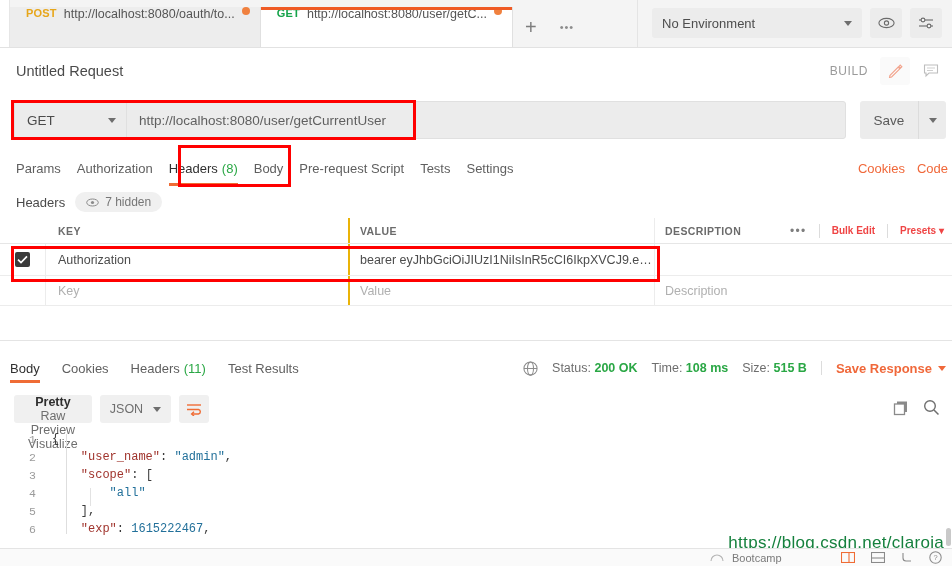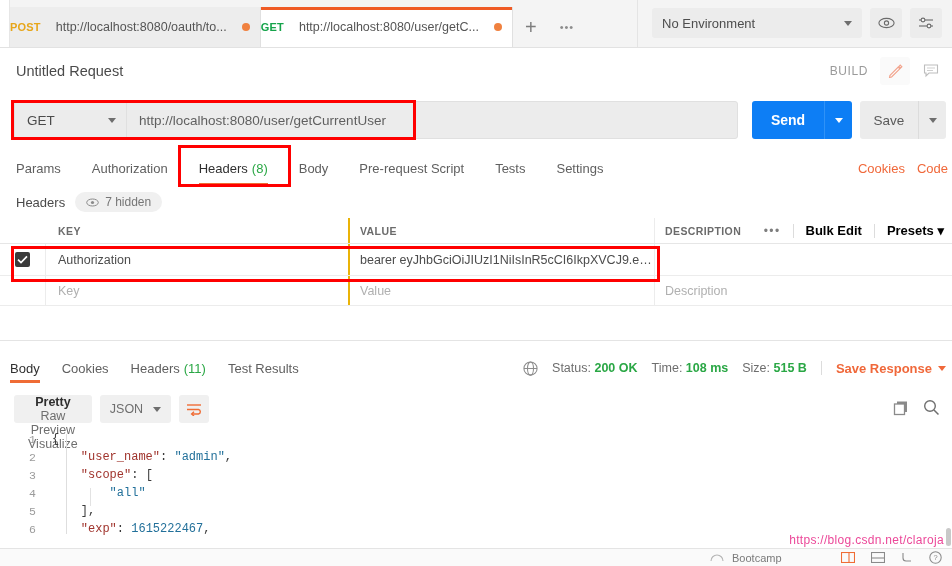--- a/index.html
+++ b/index.html
@@ -14,22 +14,22 @@
   .app { position: relative; width: 952px; height: 566px; background: #fff; }
 
   
   .tabstrip {
     position: absolute; left: 0; top: 0; width: 952px; height: 48px;
     background: #f4f4f4; border-bottom: 1px solid #e2e2e2;
     display: flex; align-items: flex-end;
   }
   .leftrail { width: 10px; height: 48px; background: #fff; border-right: 1px solid #e6e6e6; }
   .rtab {
-    height: 40px; display: flex; align-items: center; gap: 15px;
-    padding: 0 10px 0 0; background: #ededed; border-right: 1px solid #e0e0e0;
+    height: 40px; display: flex; gap: 7px;
+    padding: 0 10px 0 16px; background: #ededed; border-right: 1px solid #e0e0e0;
     cursor: pointer; position: relative;
     font-size: 12.5px; color: #555;
   }
   .rtab.active { background: #fff; }
   .rtab.active::before {
     content: ""; position: absolute; left: 0; right: 0; top: 0; height: 3px; background: #ef5b25;
   }
   .rtab .verb { font-weight: bold; font-size: 11px; letter-spacing: .2px; }
   .verb-post { color: #e7a61a; }
   .verb-get { color: #15a34a; }
@@ -101,21 +101,21 @@
     display: flex; align-items: center; justify-content: center; border-radius: 3px 0 0 3px; cursor: pointer;
   }
   .savecaret {
     width: 28px; height: 38px; background: #ececec; border-left: 1px solid #dcdcdc;
     display: flex; align-items: center; justify-content: center; border-radius: 0 3px 3px 0; cursor: pointer;
   }
 
   
   .reqtabs {
     position: absolute; left: 0; top: 152px; width: 952px; height: 32px;
-    display: flex; align-items: center; padding-left: 16px; gap: 31px;
+    display: flex; align-items: center; padding-left: 16px; gap: 16px;
   }
   .rqtab { font-size: 13px; color: #5f5f5f; cursor: pointer; position: relative; height: 32px;
            display: flex; align-items: center; white-space: nowrap; }
   .rqtab.active { color: #303030; }
   .rqtab.active::after {
     content: ""; position: absolute; left: 0; right: 0; bottom: -2px; height: 3px; background: #ef6c35;
   }
   .cnt { color: #2aa745; margin-left: 4px; }
   .reqtabs-right { margin-left: auto; display: flex; gap: 12px; padding-right: 4px; color: #f0683a; font-size: 13px; }
   .reqtabs-right span { cursor: pointer; white-space: nowrap; }
@@ -144,21 +144,21 @@
   .cellval { font-size: 12.5px; color: #4c4c4c; white-space: nowrap; overflow: hidden; text-overflow: ellipsis; }
   .ph { font-size: 12.5px; color: #b0b0b0; }
   .chk {
     width: 15px; height: 15px; background: #3b3b3b; border-radius: 2px;
     display: flex; align-items: center; justify-content: center; cursor: pointer;
   }
   .chk svg { display: block; }
   .head-actions { margin-left: auto; display: flex; align-items: center; gap: 12px; padding-right: 8px; }
   .dots3 { color: #7e7e7e; font-size: 12px; letter-spacing: 1.4px; cursor: pointer; }
   .vdiv { width: 1px; height: 14px; background: #dcdcdc; }
-  .orange-link { color: #000000; font-size: 13px; font-weight: bold; cursor: pointer; white-space: nowrap; }
+  .orange-link { color: #ef4444; font-size: 10px; font-weight: bold; cursor: pointer; white-space: nowrap; }
   .trow.data { height: 32px; }
   .trow.empty { height: 30px; }
 
   
   .respsep { position: absolute; left: 0; top: 340px; width: 952px; height: 1px; background: #e4e4e4; }
   .resptabs {
     position: absolute; left: 0; top: 353px; width: 952px; height: 30px;
     display: flex; align-items: center; padding-left: 10px; gap: 22px;
   }
   .rstab { font-size: 13px; color: #5f5f5f; cursor: pointer; position: relative; height: 30px;
@@ -190,21 +190,21 @@
   .tok-pun { color: #3a3a3a; }
   .guide { position: absolute; left: 66px; top: 434px; width: 1px; height: 100px; background: #dedede; }
   .guide2 { position: absolute; left: 90px; top: 488px; width: 1px; height: 18px; background: #e2e2e2; }
 
   
   .botsep { position: absolute; left: 0; top: 548px; width: 952px; height: 1px; background: #e4e4e4; }
   .botbar { position: absolute; left: 0; top: 549px; width: 952px; height: 17px; background: #fafafa; display: flex; align-items: center; }
   .bot-left { display: flex; align-items: center; gap: 8px; padding-left: 710px; color: #7a7a7a; font-size: 11px; }
   .bot-right { margin-left: auto; display: flex; align-items: center; gap: 16px; padding-right: 10px; color: #8a8a8a; }
   .watermark {
-    position: absolute; right: 8px; top: 533px; font-size: 12px; color: #ec4899;
+    position: absolute; right: 8px; top: 533px; font-size: 17px; color: #15803d;
     letter-spacing: .3px; pointer-events: none;
   }
   .scrollthumb { position: absolute; right: 1px; top: 528px; width: 5px; height: 18px; background: #c9c9c9; border-radius: 3px; }
 
   
   .ann { position: absolute; border: 3px solid #ff0000; pointer-events: none; }
   .ann-url   { left: 11px;  top: 100px; width: 405px; height: 40px; }
   .ann-hdr   { left: 178px; top: 145px; width: 113px; height: 42px; }
   .ann-row   { left: 11px;  top: 246px; width: 649px; height: 36px; }
 </style>
@@ -275,26 +275,20 @@
     </div>
   </div>
 
   <div class="urlrow">
     <div class="methodbox">
       <span>GET</span>
       <span class="caret"></span>
     </div>
     <div class="urlbox">
       <span>http://localhost:8080/user/getCurrentUser</span>
-    </div>
-    <div class="sendgrp">
-      <div class="sendbtn">Send</div>
-      <div class="sendcaret">
-        <span class="caret-w"></span>
-      </div>
     </div>
     <div class="savegrp">
       <div class="savebtn">Save</div>
       <div class="savecaret">
         <span class="caret"></span>
       </div>
     </div>
   </div>
 
   <div class="reqtabs">

